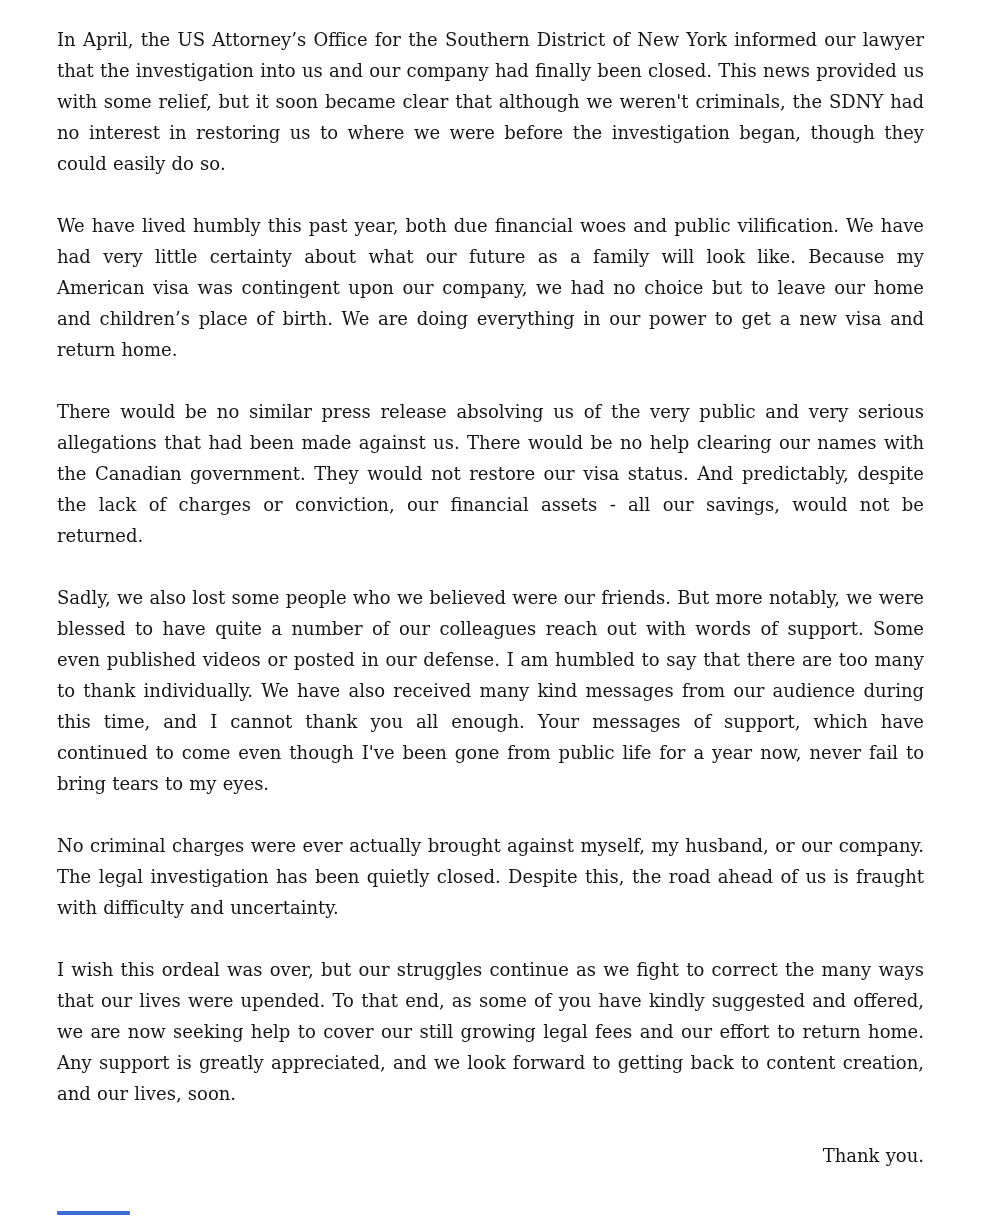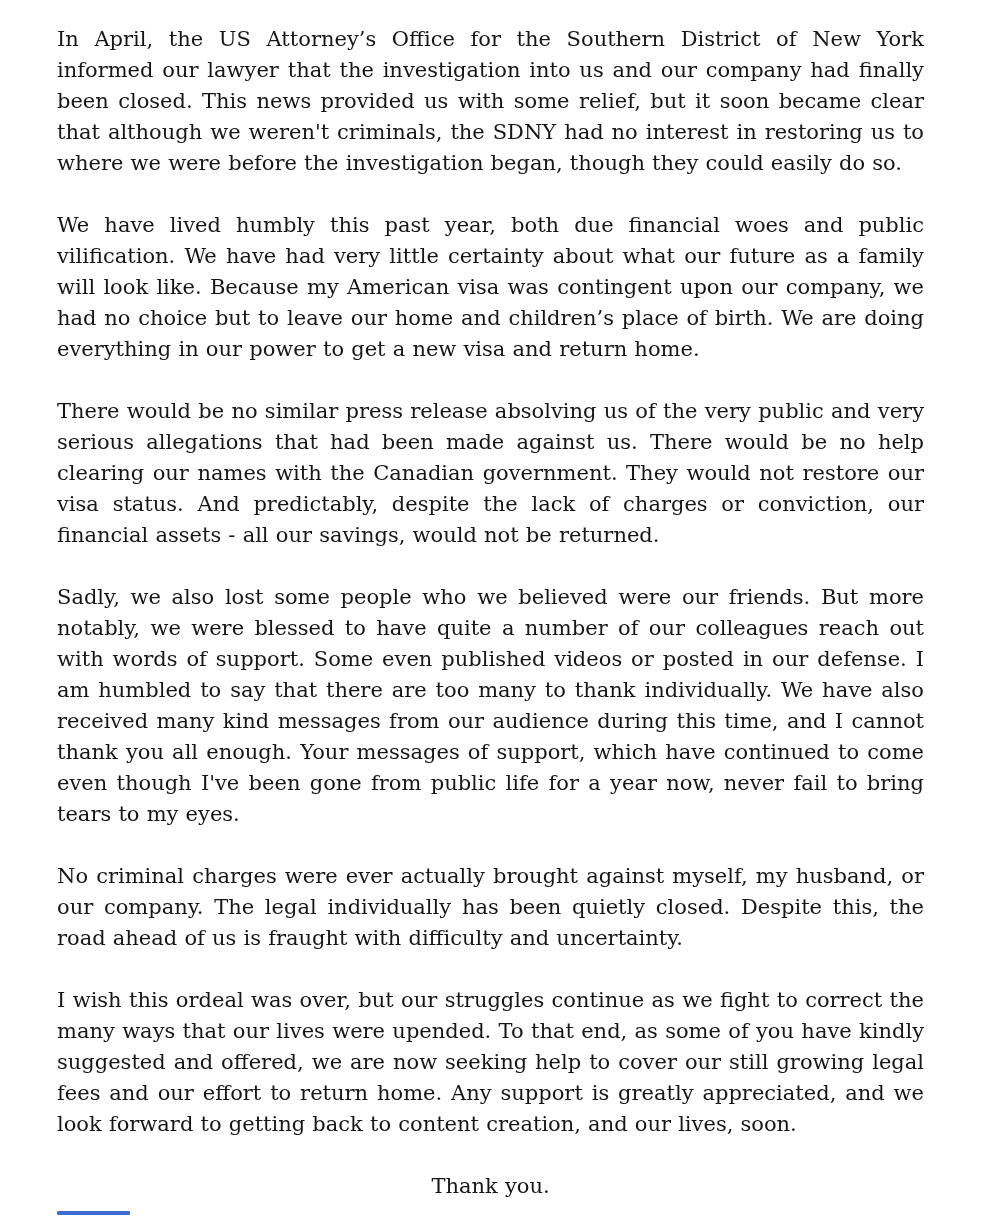--- a/index.html
+++ b/index.html
@@ -16,45 +16,45 @@
   .page {
     box-sizing: border-box;
     width: 981px;
     height: 1216px;
     padding: 24px 57px 0 57px;
     background: #ffffff;
     position: relative;
   }
   .para {
     font-family: "DejaVu Serif", "Liberation Serif", serif;
-    font-size: 21px;
+    font-size: 18px;
     line-height: 31px;
     color: #161616;
     text-align: justify;
     margin: 0 0 31px 0;
     word-spacing: 0.5px;
   }
   .para.closing {
-    text-align: center;
+    text-align: right;
     margin-bottom: 0;
   }
   .link-sliver {
     position: absolute;
     left: 57px;
     bottom: 1px;
     width: 73px;
     height: 4px;
     border-radius: 1px;
   }
 </style>
 </head>
 <body>
 
 <main class="page">
   <p class="para">In April, the US Attorney’s Office for the Southern District of New York informed our lawyer that the investigation into us and our company had finally been closed. This news provided us with some relief, but it soon became clear that although we weren't criminals, the SDNY had no interest in restoring us to where we were before the investigation began, though they could easily do so.</p>
   <p class="para">We have lived humbly this past year, both due financial woes and public vilification. We have had very little certainty about what our future as a family will look like. Because my American visa was contingent upon our company, we had no choice but to leave our home and children’s place of birth. We are doing everything in our power to get a new visa and return home.</p>
   <p class="para">There would be no similar press release absolving us of the very public and very serious allegations that had been made against us. There would be no help clearing our names with the Canadian government. They would not restore our visa status. And predictably, despite the lack of charges or conviction, our financial assets - all our savings, would not be returned.</p>
   <p class="para">Sadly, we also lost some people who we believed were our friends. But more notably, we were blessed to have quite a number of our colleagues reach out with words of support. Some even published videos or posted in our defense. I am humbled to say that there are too many to thank individually. We have also received many kind messages from our audience during this time, and I cannot thank you all enough. Your messages of support, which have continued to come even though I've been gone from public life for a year now, never fail to bring tears to my eyes.</p>
-  <p class="para">No criminal charges were ever actually brought against myself, my husband, or our company. The legal individually has been quietly closed. Despite this, the road ahead of us is fraught with difficulty and uncertainty.</p>
+  <p class="para">No criminal charges were ever actually brought against myself, my husband, or our company. The legal investigation has been quietly closed. Despite this, the road ahead of us is fraught with difficulty and uncertainty.</p>
   <p class="para">I wish this ordeal was over, but our struggles continue as we fight to correct the many ways that our lives were upended. To that end, as some of you have kindly suggested and offered, we are now seeking help to cover our still growing legal fees and our effort to return home. Any support is greatly appreciated, and we look forward to getting back to content creation, and our lives, soon.</p>
   <p class="para closing">Thank you.</p>
   <div class="link-sliver" style="background: rgb(62, 107, 214);"></div>
 </main>
 
 </body></html>

